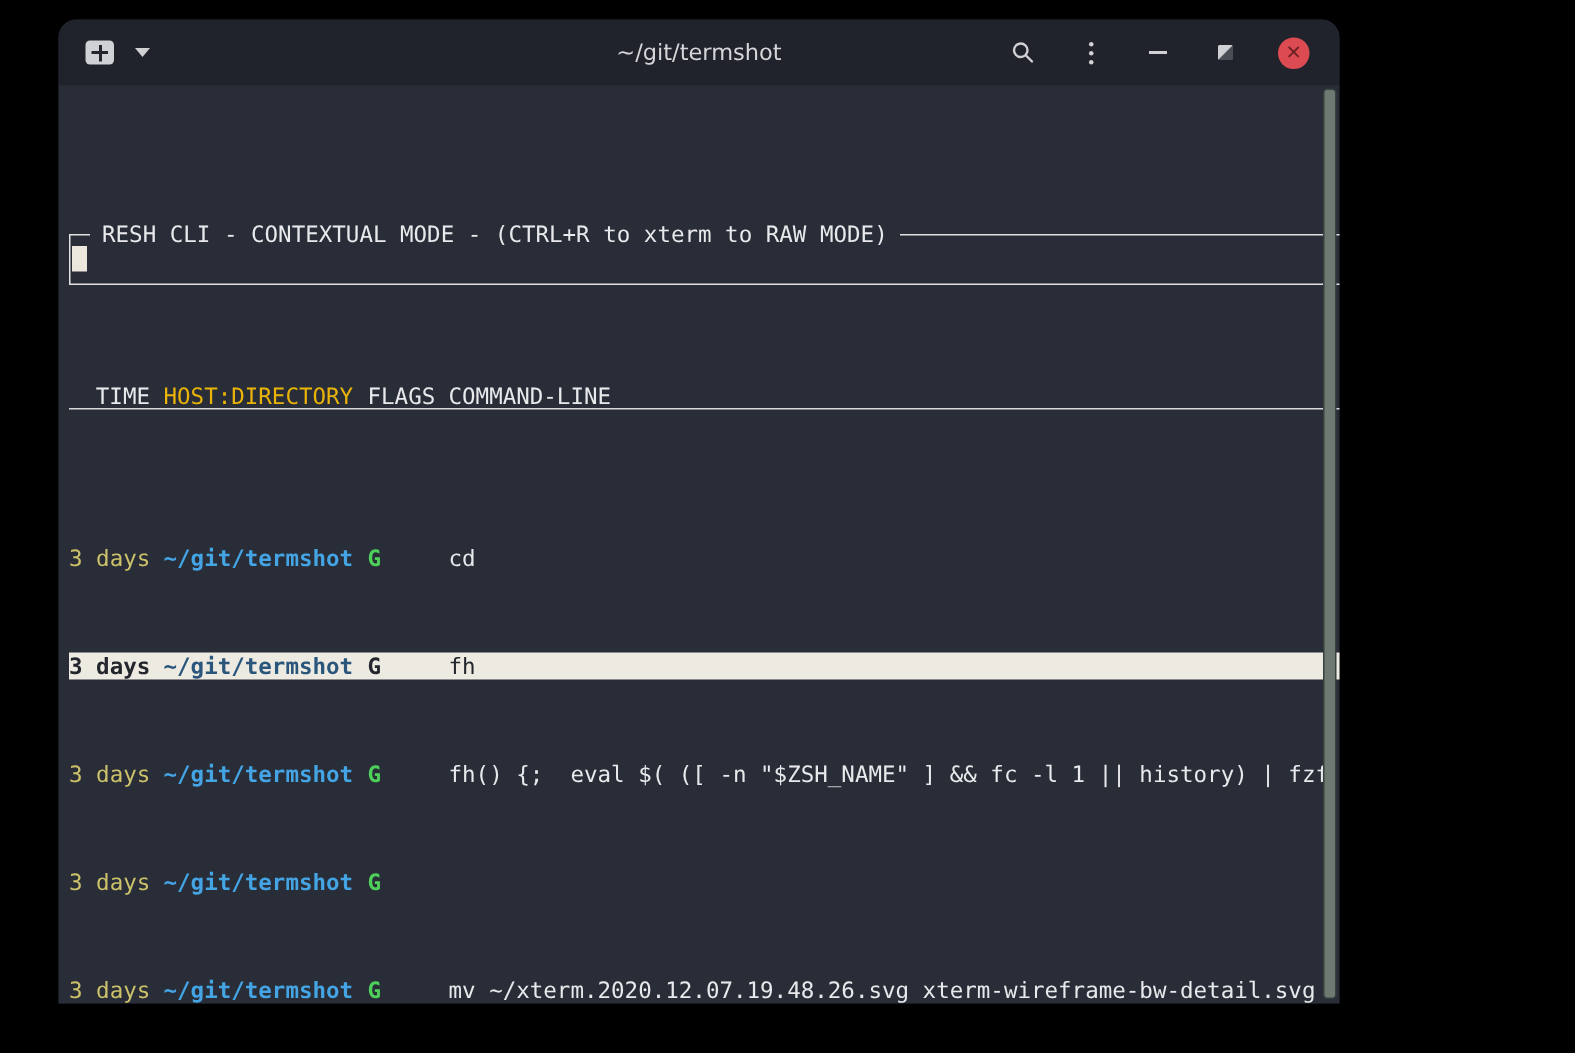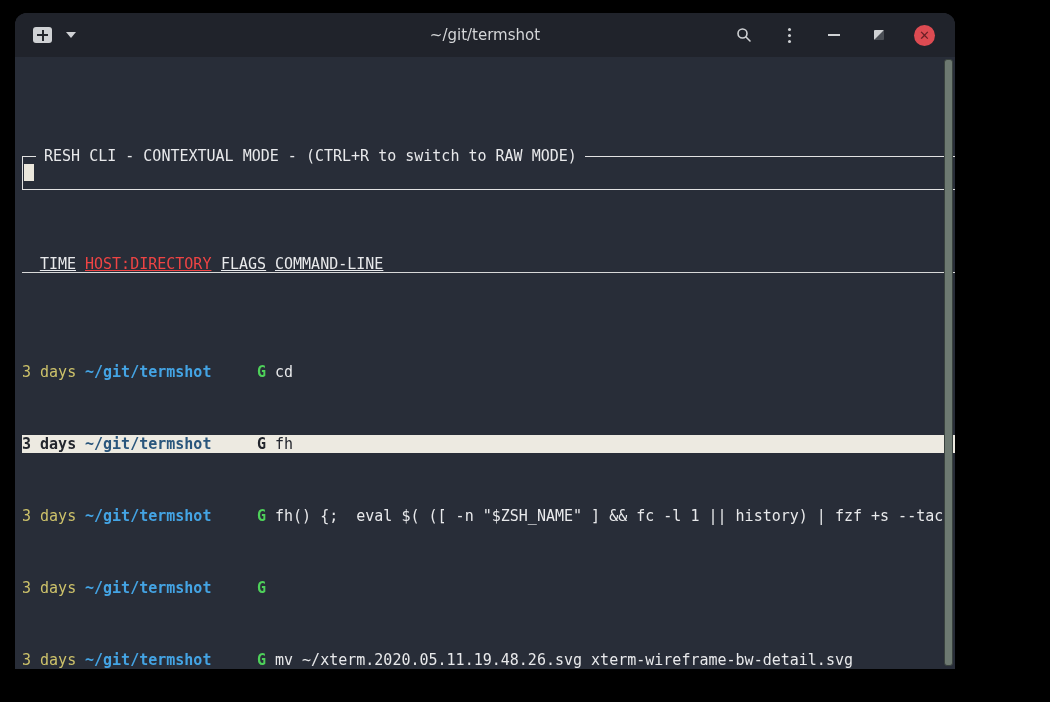--- a/index.html
+++ b/index.html
@@ -3,21 +3,21 @@
 <meta charset="utf-8">
 <style>
   html,body{margin:0;padding:0;background:#000;width:1050px;height:702px;overflow:hidden;}
   *{box-sizing:border-box;}
   :root{
     --bg:#282d38; --titlebar:#20232b; --white:#e8e9eb; --yellow:#cdc26a;
     --blue:#44a4e4; --green:#4ed15a; --sel-bg:#edeae1; --sel-fg:#23262d;
     --sel-blue:#2a567c; --close-red:#dd4b52; --icon:#cfd1d4; --border:#e2e2e2;
     --scroll:#6d7971;
   }
-  .window{position:absolute;left:15px;top:13px;width:940px;height:656px;
+  .window{position:absolute;left:39px;top:13px;width:854px;height:656px;
     background:var(--bg);border-radius:12px 12px 0 0;overflow:hidden;}
   
   .titlebar{position:relative;height:44px;background:var(--titlebar);
     display:flex;align-items:center;font-family:"DejaVu Sans",sans-serif;}
   .tb-left{display:flex;align-items:center;margin-left:18px;gap:14px;}
   .newtab-btn{width:19px;height:16px;background:var(--icon);border-radius:3px;
     position:relative;cursor:default;}
   .newtab-btn::before{content:"";position:absolute;left:4px;top:7px;width:11px;height:2px;background:#23262c;}
   .newtab-btn::after{content:"";position:absolute;left:8.5px;top:2.5px;width:2px;height:11px;background:#23262c;}
   .caret-down{width:0;height:0;border-left:5px solid transparent;border-right:5px solid transparent;
@@ -38,24 +38,24 @@
   .terminal{position:relative;height:612px;background:var(--bg);
     font-family:"DejaVu Sans Mono",monospace;font-size:15px;line-height:18px;color:var(--white);}
   .term-content{position:absolute;left:7px;top:0;width:982px;height:612px;white-space:pre;}
   .spacer-top{height:9px;}
   
   .panel{position:relative;border:1px solid var(--border);height:34px;width:980px;margin-bottom:11px;}
   .panel-title{position:absolute;top:-10px;left:13px;background:var(--bg);padding:0 8px;color:var(--white);}
   .cursor-block{position:absolute;left:1px;top:7px;width:10px;height:17px;background:#ebe7dc;}
   
   .hdr{display:flex;height:18px;border-bottom:1px solid #d8d8d8;width:980px;}
-  .hdr span{color:var(--white);text-decoration:underline;}
+  .hdr span{color:var(--white);}
   .c-time{flex:none;width:54px;text-align:right;color:var(--yellow);}
   .c-host{flex:none;width:127px;margin-left:9px;color:var(--blue);font-weight:bold;}
-  .c-flags{flex:none;width:45px;margin-left:9px;color:var(--green);font-weight:bold;text-align:right;}
+  .c-flags{flex:none;width:45px;margin-left:9px;color:var(--green);font-weight:bold;}
   .c-cmd{flex:none;margin-left:9px;color:var(--white);}
   .rows{width:980px;}
   .row{display:flex;height:18px;width:980px;overflow:hidden;}
   .row.selected{background:var(--sel-bg);}
   .row.selected .c-time{color:var(--sel-fg);font-weight:bold;}
   .row.selected .c-host{color:var(--sel-blue);}
   .row.selected .c-flags{color:var(--sel-fg);}
   .row.selected .c-cmd{color:var(--sel-fg);font-weight:normal;}
   
   .scrollbar{position:absolute;right:2px;top:2px;width:9px;height:607px;
@@ -94,27 +94,27 @@
         </span>
       <span class="close-btn">✕</span>
     </div>
   </div>
 
   <div class="terminal">
     <div class="term-content">
       <div class="spacer-top"></div>
 
       <div class="panel">
-        <span class="panel-title">RESH CLI - CONTEXTUAL MODE - (CTRL+R to switch to RAW MODE)</span>
+        <span class="panel-title">RESH CLI - CONTEXTUAL MODE - (CTRL+R to xterm to RAW MODE)</span>
         <span class="cursor-block"></span>
       </div>
 
       <div class="hdr">
         <span class="c-time" style="color:#e8e9eb;font-weight:normal">TIME</span>
-        <span class="c-host" style="color:#ef4444;font-weight:normal">HOST:DIRECTORY</span>
+        <span class="c-host" style="color:#eab308;font-weight:normal">HOST:DIRECTORY</span>
         <span class="c-flags" style="color:#e8e9eb;font-weight:normal">FLAGS</span>
         <span class="c-cmd">COMMAND-LINE</span>
       </div>
 
       <div class="rows">
   <div class="row">
     <span class="c-time">3 days</span>
     <span class="c-host">~/git/termshot</span>
     <span class="c-flags">G</span>
     <span class="c-cmd">cd</span>
@@ -137,21 +137,21 @@
   <div class="row">
     <span class="c-time">3 days</span>
     <span class="c-host">~/git/termshot</span>
     <span class="c-flags">G</span>
   </div>
 
   <div class="row">
     <span class="c-time">3 days</span>
     <span class="c-host">~/git/termshot</span>
     <span class="c-flags">G</span>
-    <span class="c-cmd">mv ~/xterm.2020.05.11.19.48.26.svg xterm-wireframe-bw-detail.svg</span>
+    <span class="c-cmd">mv ~/xterm.2020.12.07.19.48.26.svg xterm-wireframe-bw-detail.svg</span>
   </div>
 
   
 
   
 
   
 
   
 

